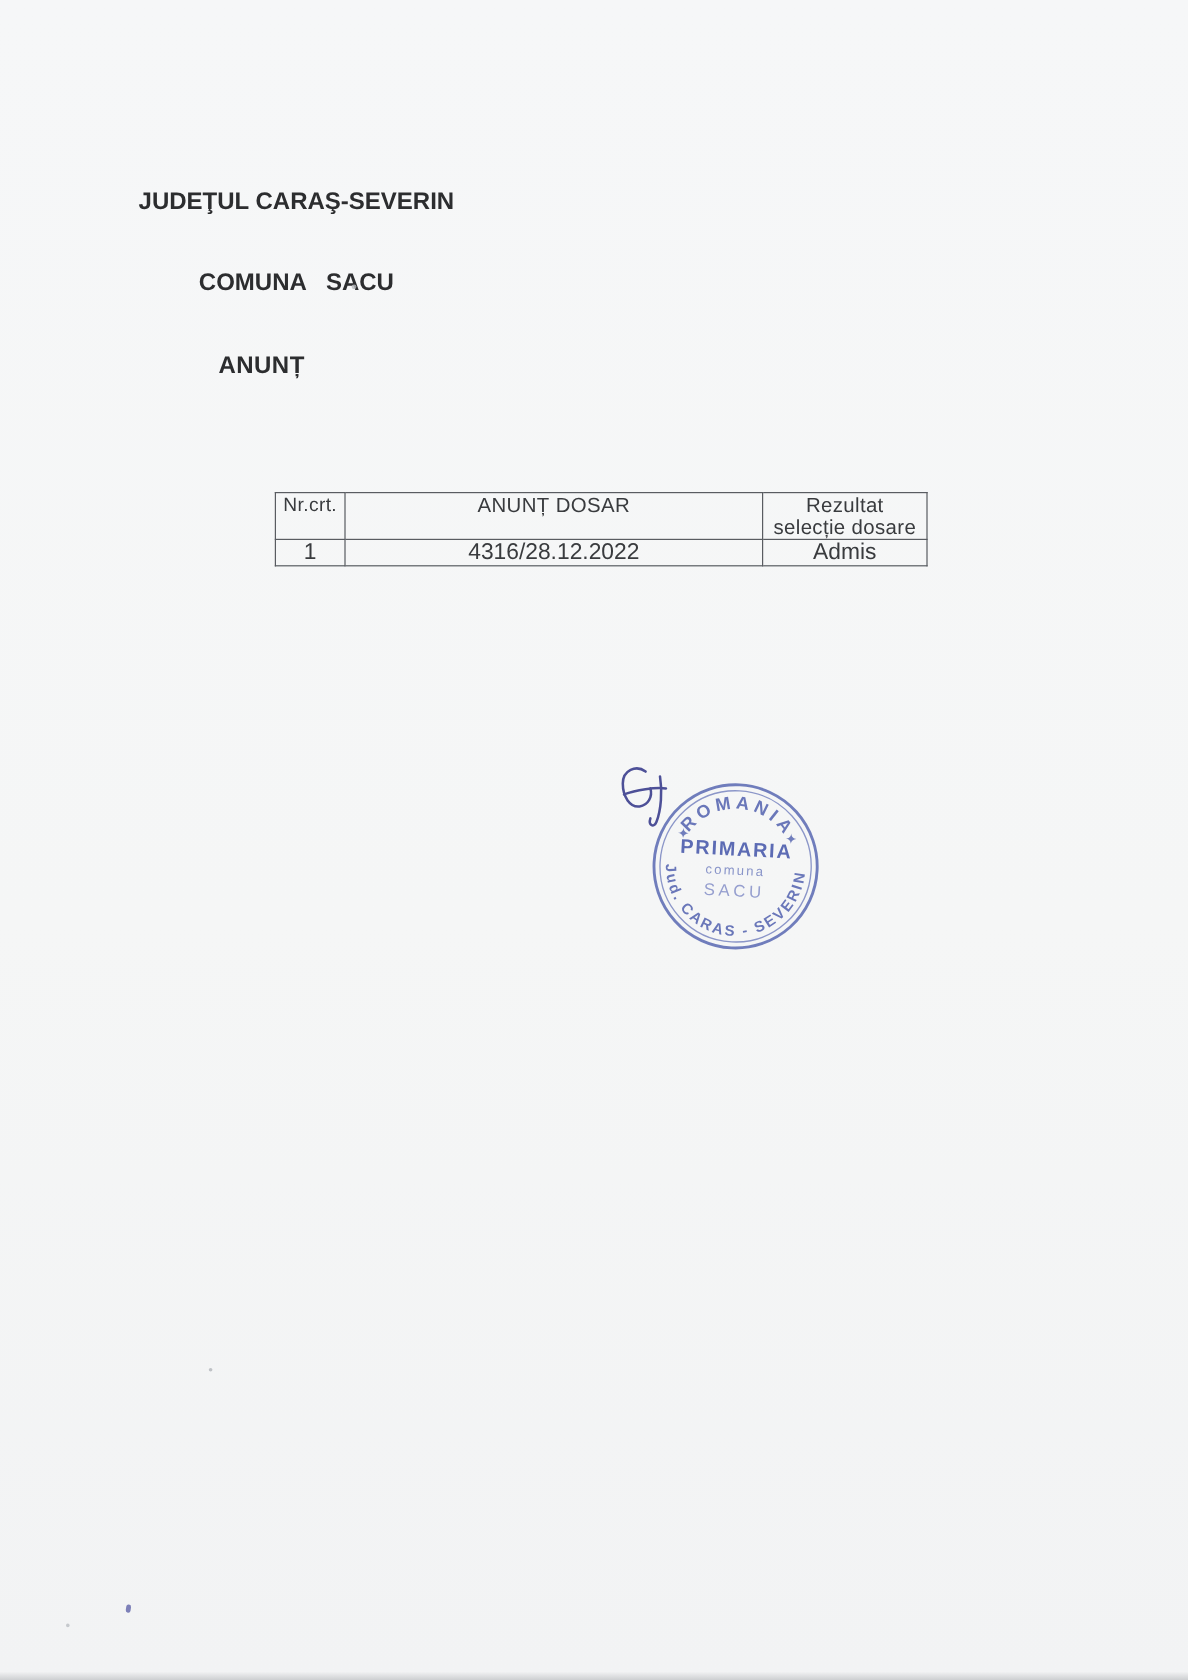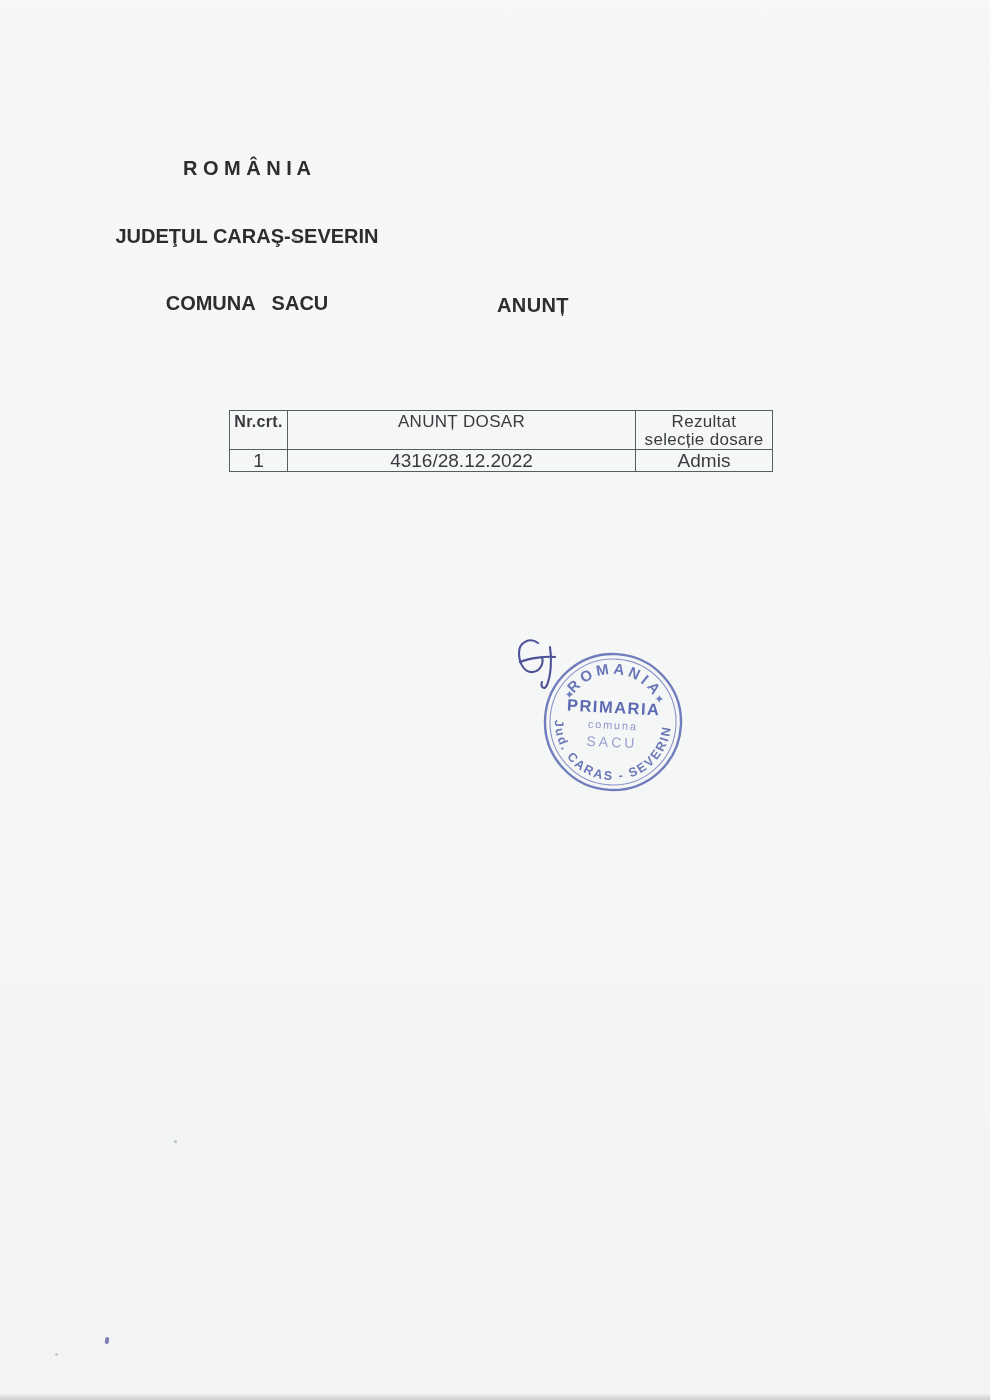--- a/index.html
+++ b/index.html
@@ -18,38 +18,38 @@
   
   .letterhead {
     position:absolute; left:114px; top:112px; width:266px;
     text-align:center; font-weight:bold; font-size:20px; line-height:22.5px;
     color:#2c2d2f; white-space:pre;
   }
 
   
   .title-block {
     position:absolute; left:182px; top:293px; width:702px;
-    text-align:center; font-weight:bold; color:#2c2d2f;
+    text-align:left; font-weight:bold; color:#2c2d2f;
   }
   .title-heading { font-size:20px; line-height:24px; letter-spacing:0.4px; }
   .title-line { font-size:19px; line-height:23px; letter-spacing:-0.2px; }
 
   
   .results-table {
     position:absolute; left:229px; top:410px;
     border-collapse:collapse; table-layout:fixed; color:#393b3e;
   }
   .results-table th, .results-table td {
     border:1.5px solid #595c61; text-align:center; padding:0;
   }
   .results-table th {
     font-weight:normal; font-size:17px; line-height:18px;
     vertical-align:top; padding-top:2px; height:36px; letter-spacing:0.3px;
   }
-  .results-table th.c-nr { font-size:16px;font-weight:bold; }
+  .results-table th.c-nr { font-size:16px; }
   .results-table td { font-size:19px; height:22px; line-height:21px; }
 
   
   .secretary {
     position:absolute; left:176px; top:611px;
     font-size:19px; letter-spacing:0.4px; color:#3b3d40; font-weight:normal;
   }
 
   
   .stamp-svg { position:absolute; left:533px; top:642px; opacity:0.9; }
@@ -62,21 +62,20 @@
   .speck.s2 { left:105px; top:1337px; width:4px; height:7px; background:#7d80b8; border-radius:2px; transform:rotate(8deg); }
   .speck.s3 { left:55px; top:1353px; width:3px; height:3px; background:#c6c9cd; }
   .speck.s4 { left:174px; top:1140px; width:3px; height:3px; background:#bfc2c6; }
 </style>
 </head>
 <body>
 
 <div class="page">
 
   <div class="letterhead">
-    <div>R O M Â N I A</div>
     <div>JUDEŢUL CARAŞ-SEVERIN</div>
     <div>COMUNA   SACU</div>
   </div>
 
   <div class="title-block">
     <div class="title-heading">ANUNȚ</div>
   </div>
 
   <table class="results-table">
     <colgroup>

